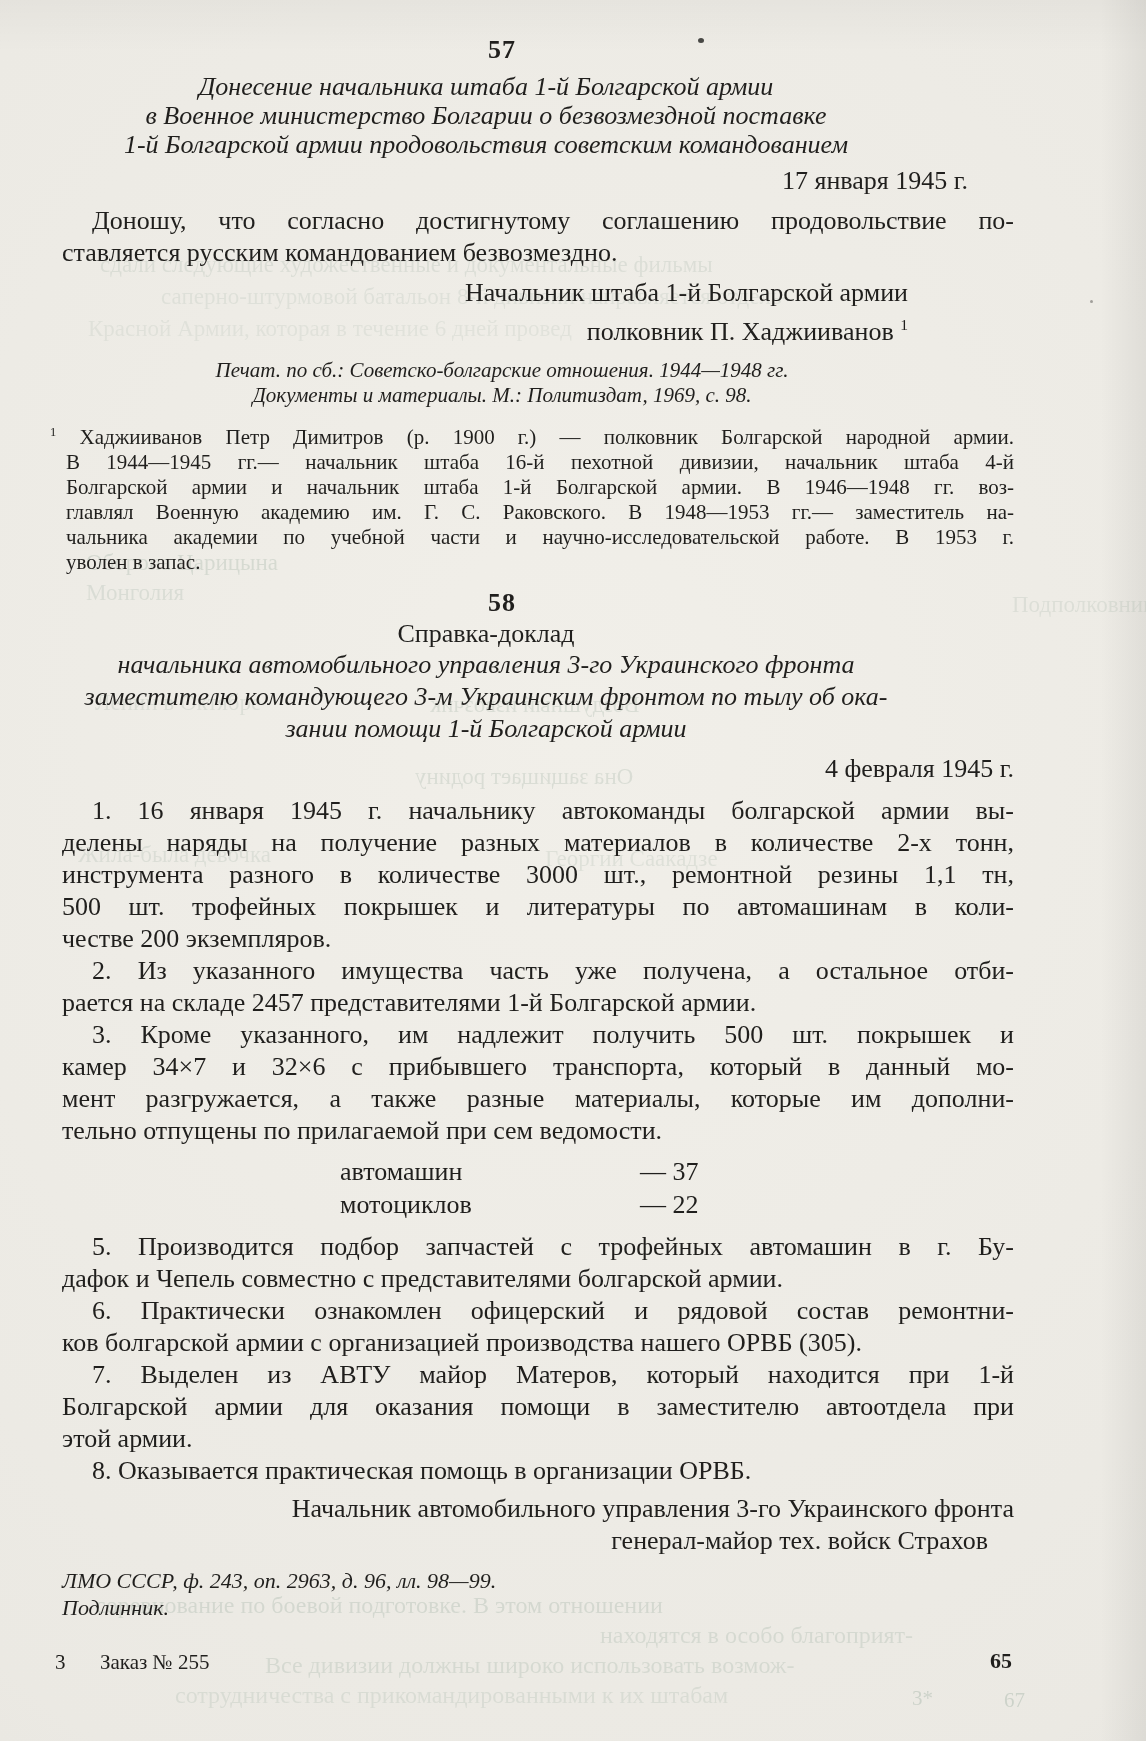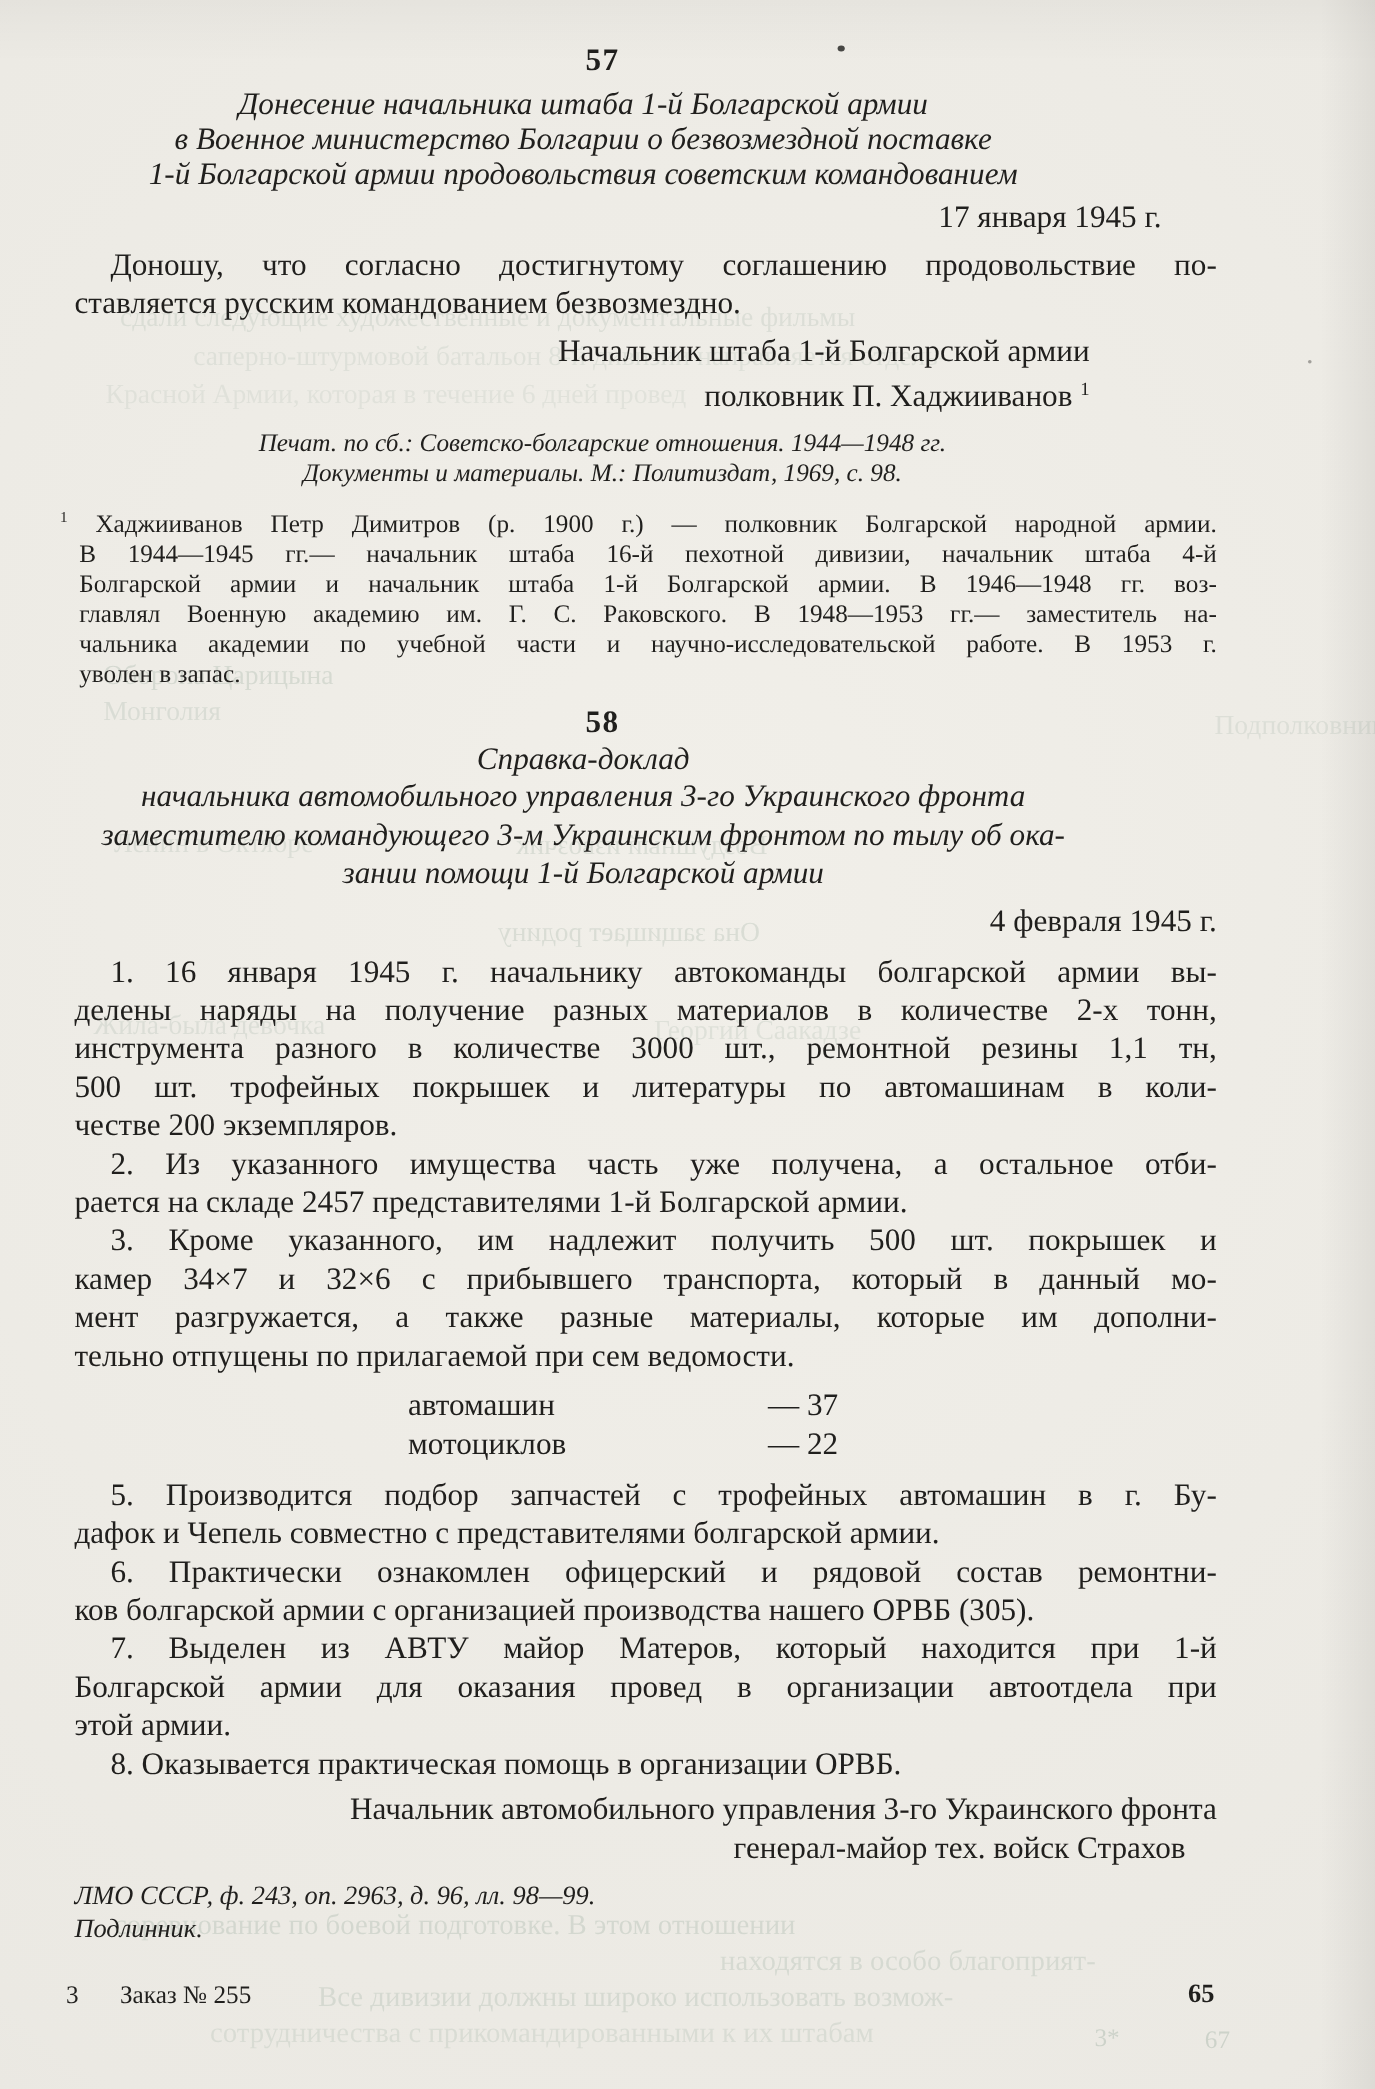--- a/index.html
+++ b/index.html
@@ -22,21 +22,21 @@
   .content{position:absolute;left:62px;top:36px;width:952px;}
 
   .doc-num{width:880px;text-align:center;font-weight:700;font-size:26px;line-height:28px;letter-spacing:1px;}
   .num57{margin-bottom:8px;}
   .num58{margin-bottom:2px;}
 
   .title{width:848px;}
   .t-line{font-style:italic;font-size:26px;text-align:center;}
   .t57 .t-line{line-height:29px;}
   .t58 .t-line{line-height:32px;}
-  .subtitle{width:848px;font-style:italic;font-size:26px;line-height:30px;text-align:center;margin-top:2px;}
+  .subtitle{width:848px;font-size:26px;line-height:30px;text-align:center;margin-top:2px;}
 
   .date{font-size:26px;line-height:28px;text-align:right;}
   .d1{margin:8px 46px 10px 0;}
   .d2{margin:10px 0 12px 0;}
 
   .b-line{font-size:26px;line-height:32px;}
   .jl{text-align:justify;text-align-last:justify;}
   .ll{text-align:left;text-align-last:left;}
   .ind{text-indent:30px;}
 
@@ -170,21 +170,21 @@
           <div class="para">
             <div class="b-line jl ind">5. Производится подбор запчастей с трофейных автомашин в г. Бу-</div>
             <div class="b-line ll">дафок и Чепель совместно с представителями болгарской армии.</div>
           </div>
           <div class="para">
             <div class="b-line jl ind">6. Практически ознакомлен офицерский и рядовой состав ремонтни-</div>
             <div class="b-line ll">ков болгарской армии с организацией производства нашего ОРВБ (305).</div>
           </div>
           <div class="para">
             <div class="b-line jl ind">7. Выделен из АВТУ майор Матеров, который находится при 1-й</div>
-            <div class="b-line jl">Болгарской армии для оказания провед в организации автоотдела при</div>
+            <div class="b-line jl">Болгарской армии для оказания помощи в заместителю автоотдела при</div>
             <div class="b-line ll">этой армии.</div>
           </div>
           <div class="para">
             <div class="b-line ll ind">8. Оказывается практическая помощь в организации ОРВБ.</div>
           </div>
         </div>
       <div class="sig sig2">
         <div class="sig-line">Начальник автомобильного управления 3-го Украинского фронта</div>
         <div class="sig-line pr">генерал-майор тех. войск Страхов</div>
       </div>

